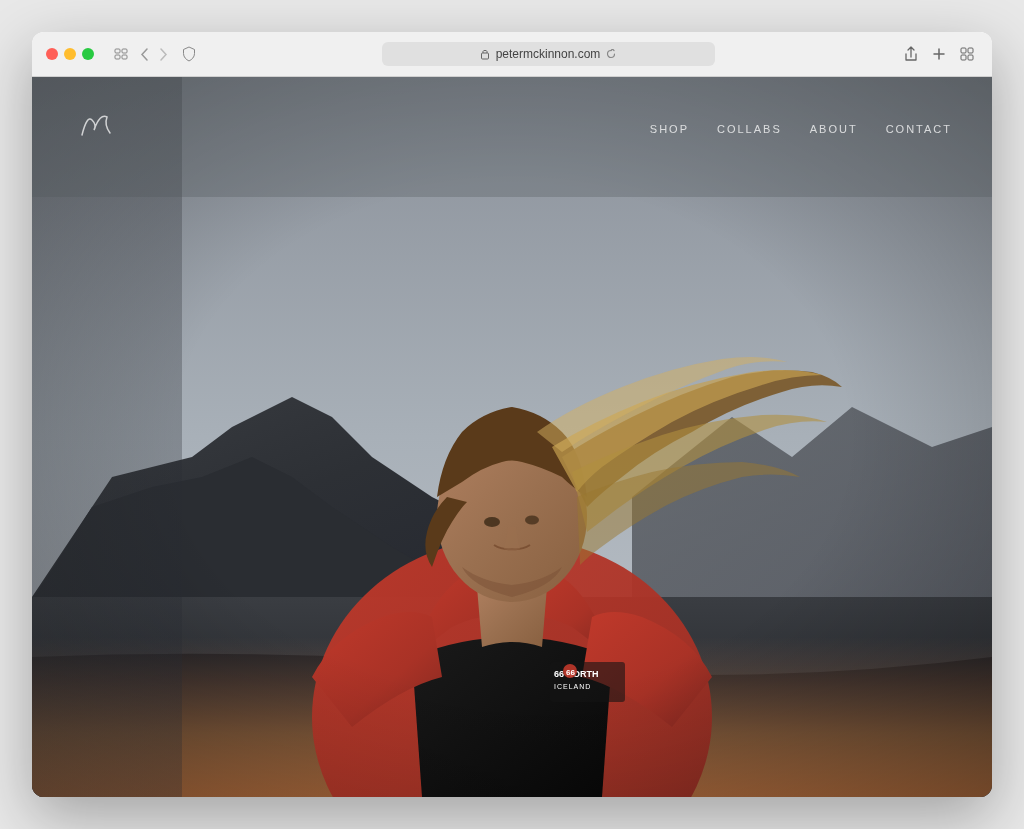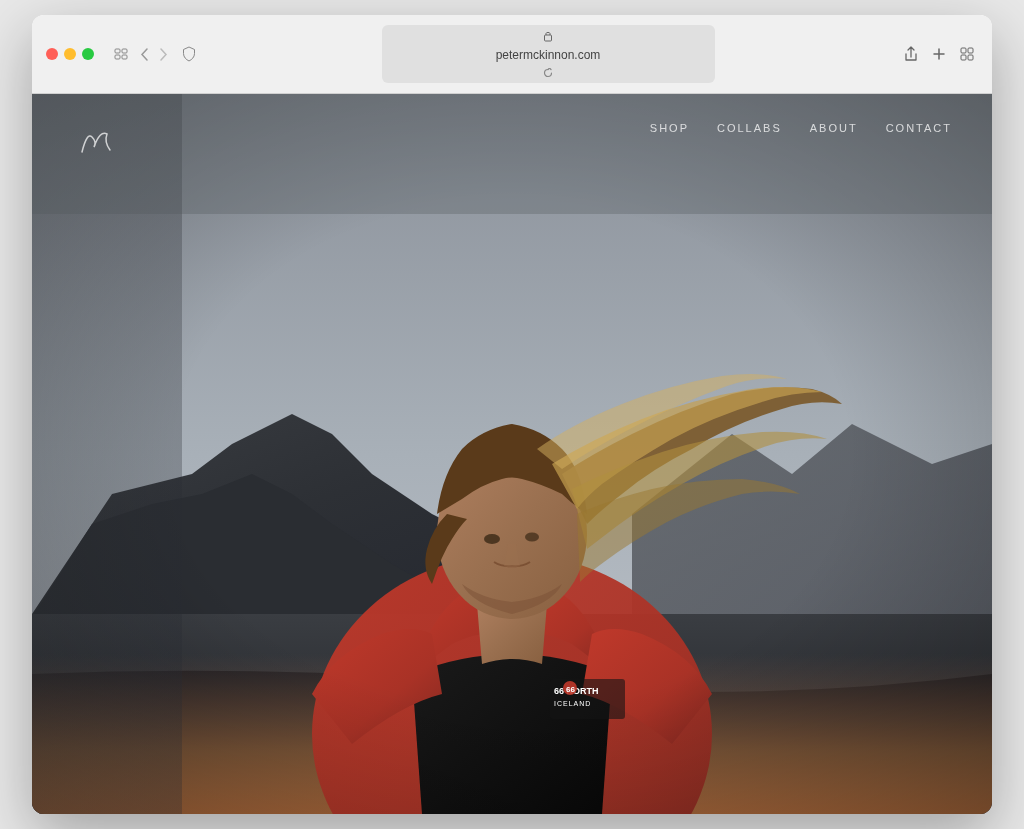--- a/index.html
+++ b/index.html
@@ -93,21 +93,20 @@
       padding: 5px 30px;
       font-size: 12px;
       color: #444;
       width: 333px;
       text-align: center;
       display: flex;
       align-items: center;
       justify-content: center;
       gap: 6px;
       position: relative;
-      flex-direction: column;
     }
 
     .browser-right-controls {
       display: flex;
       align-items: center;
       gap: 6px;
     }
 
     .shield-icon-area {
       display: flex;
@@ -159,21 +158,21 @@
     }
 
     
     .site-nav {
       position: absolute;
       top: 0;
       left: 0;
       right: 0;
       display: flex;
       justify-content: space-between;
-      align-items: flex-start;
+      align-items: center;
       padding: 28px 40px;
       z-index: 10;
     }
 
     .site-logo {
       color: rgba(255,255,255,0.85);
       font-size: 28px;
       font-style: italic;
       font-weight: 300;
       letter-spacing: -1px;

